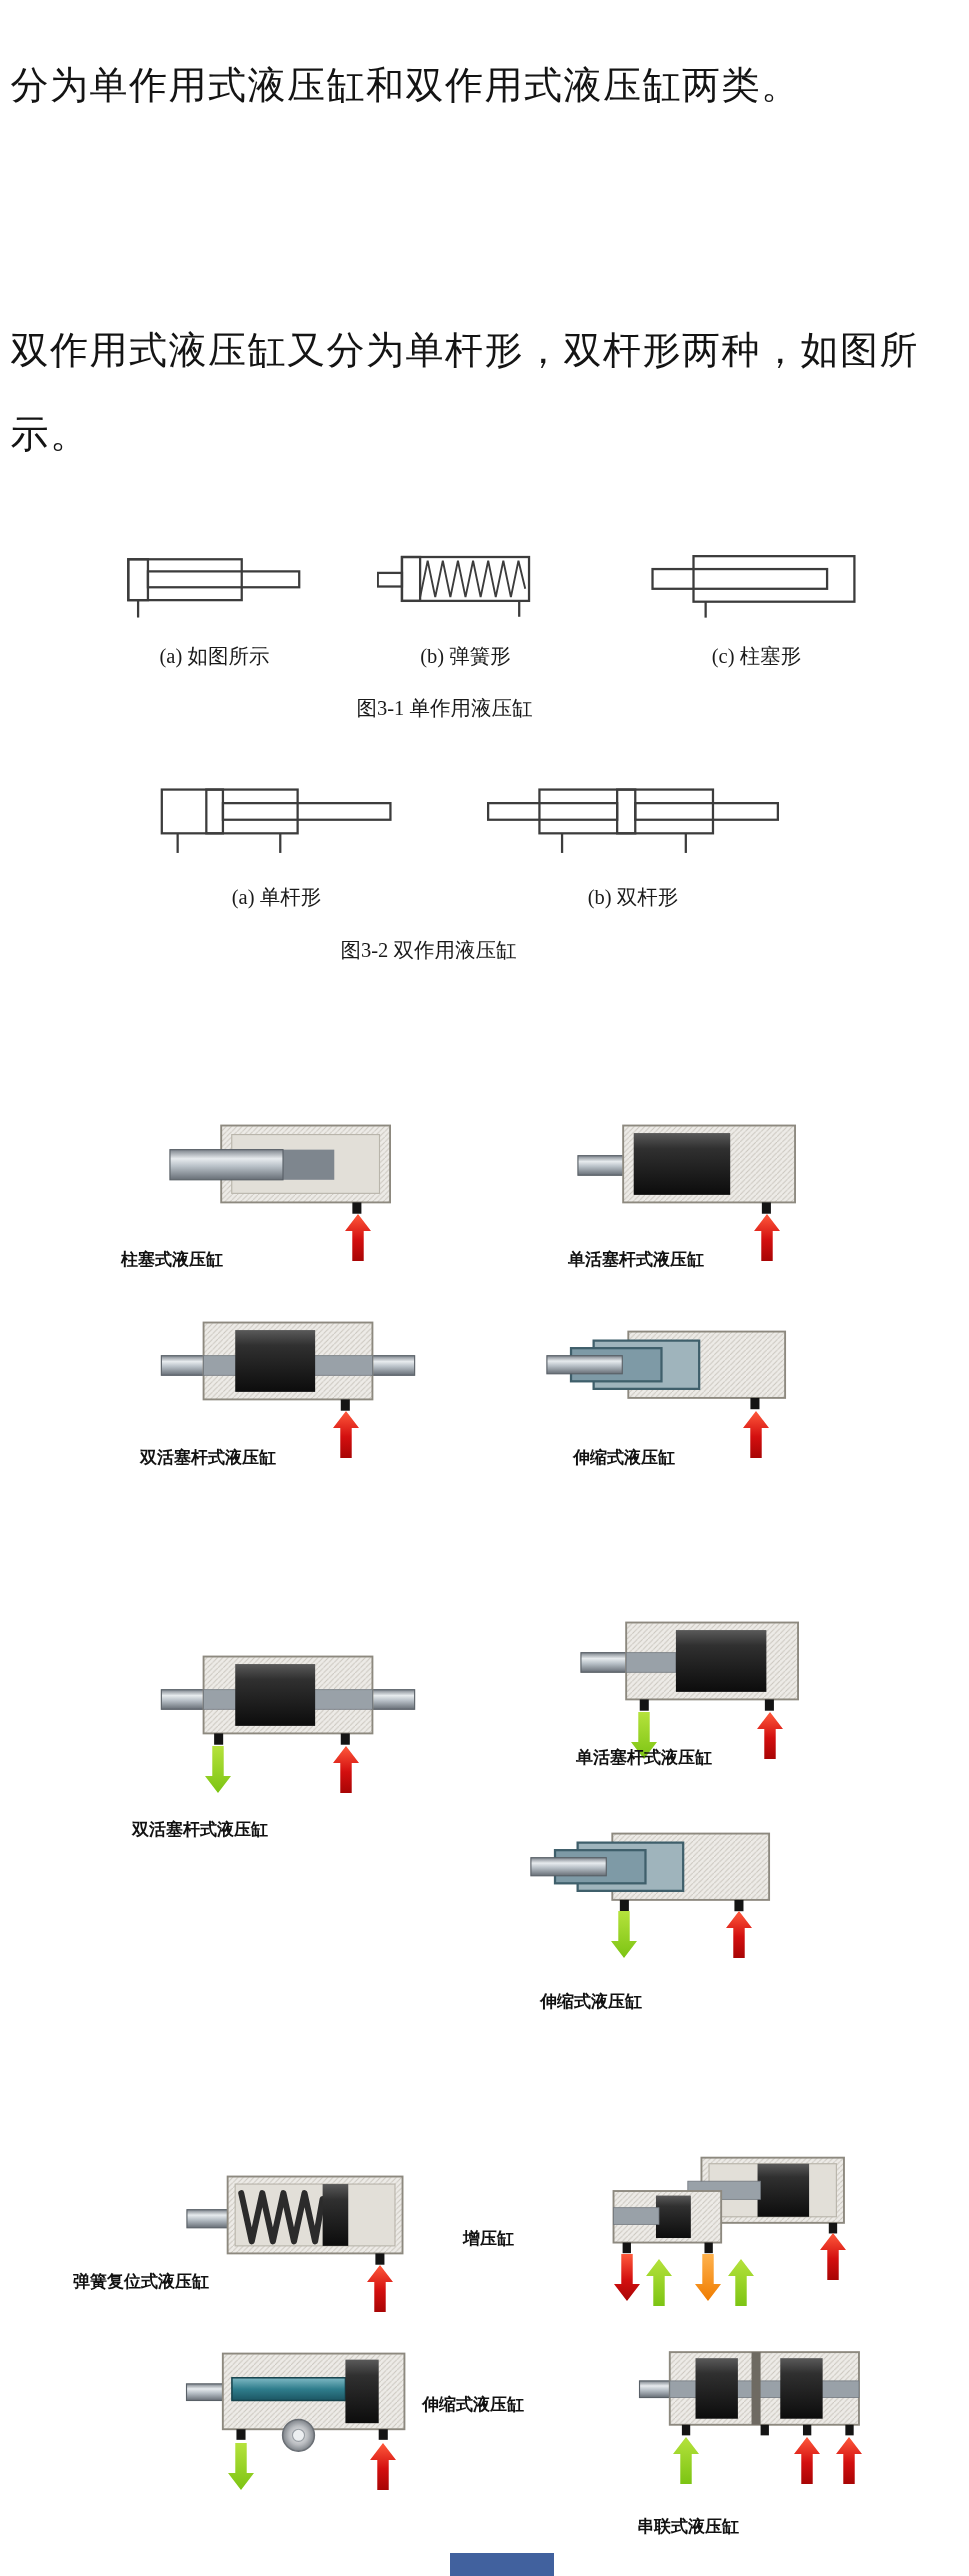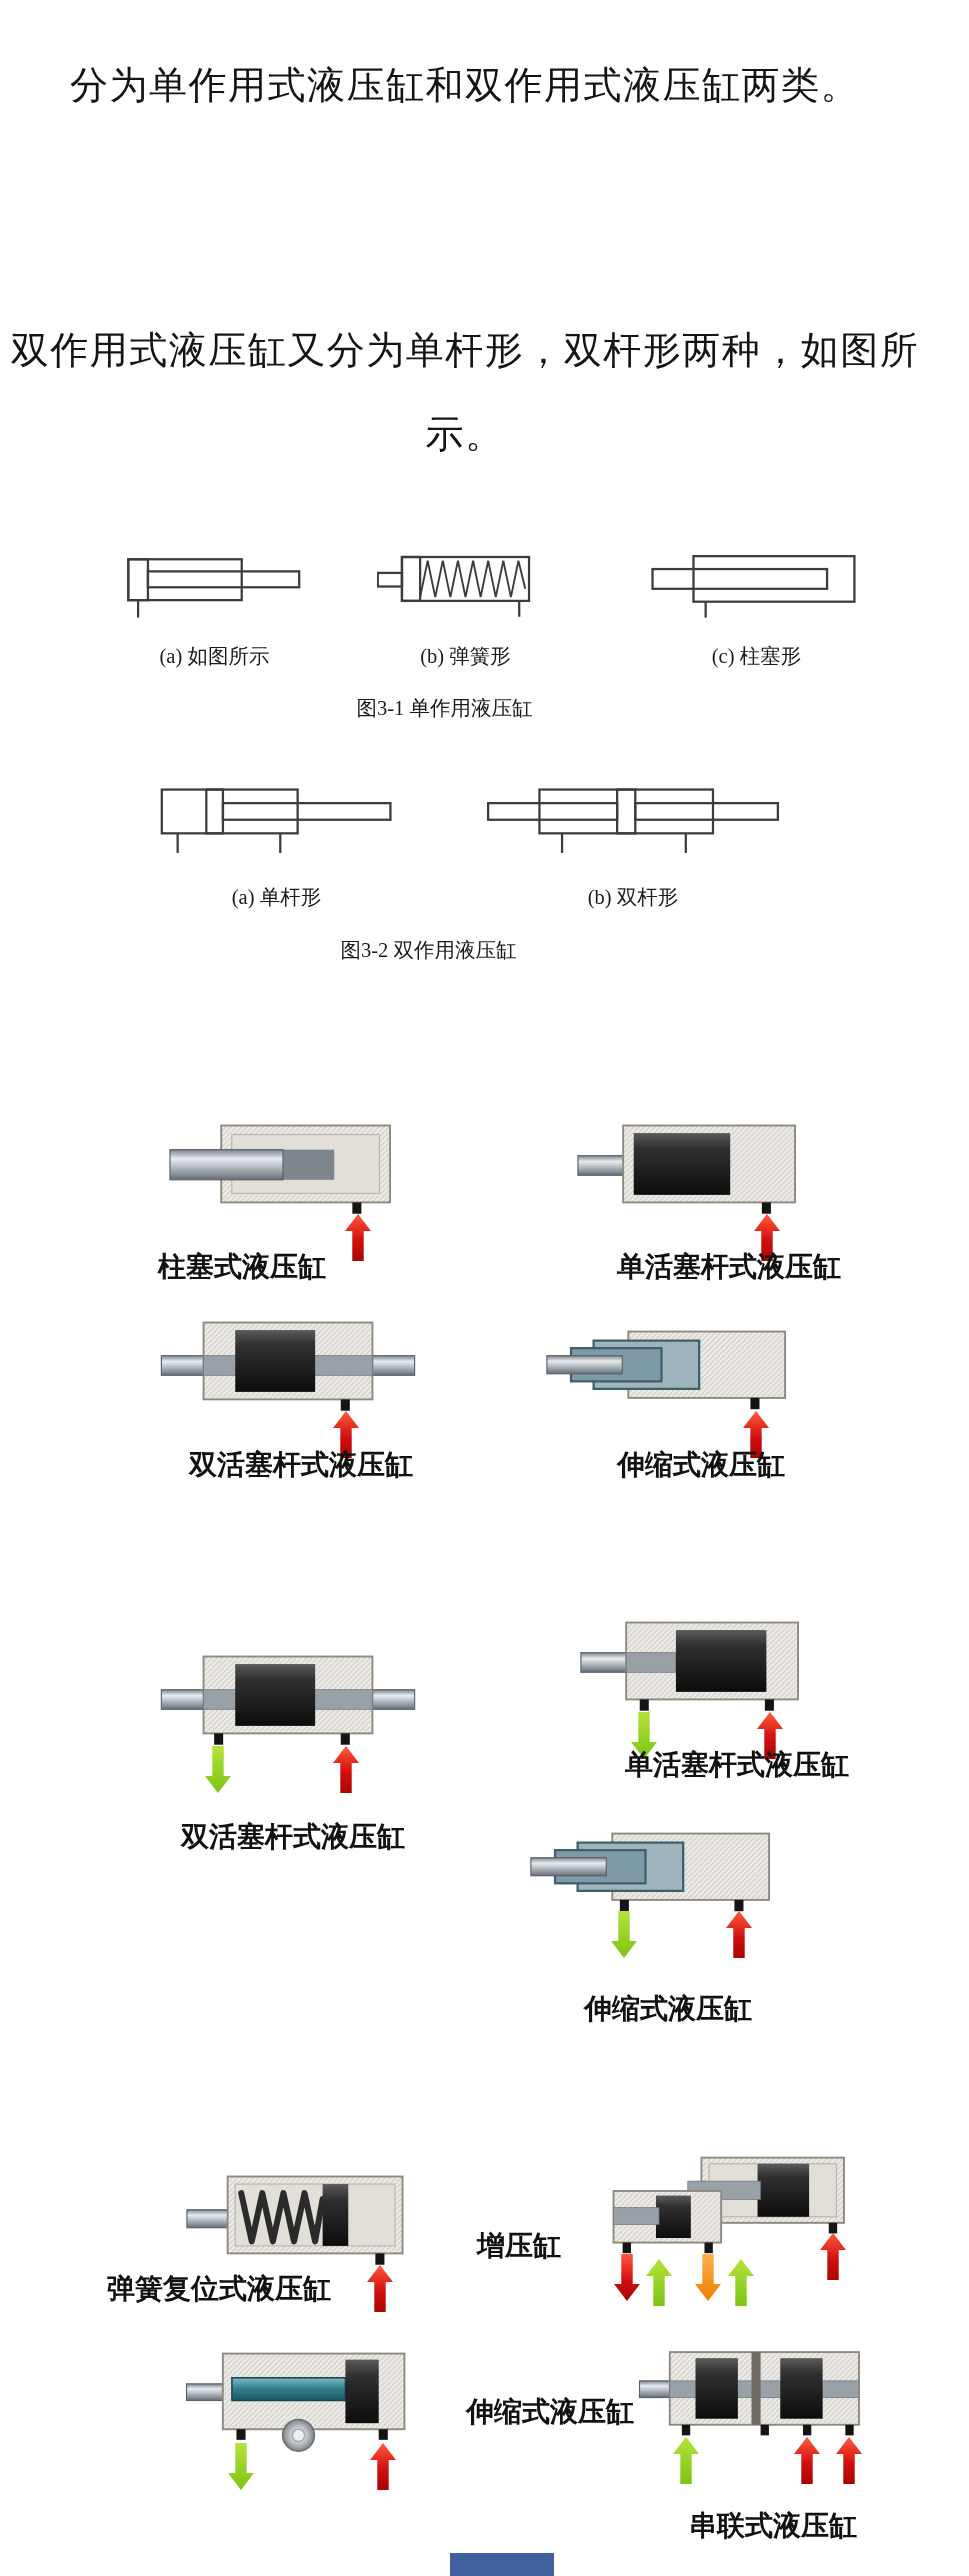--- a/index.html
+++ b/index.html
@@ -3,34 +3,34 @@
 <meta charset="utf-8">
 <style>
   * { margin:0; padding:0; box-sizing:border-box; }
   html, body { background:#ffffff; }
   #page {
     position:relative; width:970px; height:2576px; background:#ffffff;
     overflow:hidden; font-family:"Liberation Sans", sans-serif;
   }
   .para {
     position:absolute; left:10.6px; width:909px;
-    font-size:38px; line-height:2.2; letter-spacing:1.5px; color:#141414;text-align:center;
+    font-size:38px; line-height:2.2; letter-spacing:1.5px; color:#141414;
   }
   .figsvg { position:absolute; }
   .figlbl {
     position:absolute; text-align:center; color:#1a1a1a;
     font-family:"Liberation Serif", serif; font-size:20.5px;
   }
   .figcap {
     position:absolute; text-align:center; color:#1a1a1a;
     font-family:"Liberation Serif", serif; font-size:20.5px;
   }
   .lbl3d {
-    position:absolute; text-align:right; color:#111;
-    font-family:"Liberation Serif", serif; font-size:28px; font-weight:bold;
+    position:absolute; text-align:left; color:#111;
+    font-family:"Liberation Serif", serif; font-size:17px; font-weight:bold;
   }
   .ln    { fill:none; stroke:#3c3c3c; stroke-width:3; }
   .lnThin{ fill:none; stroke:#3c3c3c; stroke-width:2.5; }
   .body3d { fill:url(#hatch); stroke:#8d897f; stroke-width:2.5; }
   .bore   { fill:#e2dfd8; stroke:#b9b5ab; stroke-width:1.5; }
   .rod3d  { fill:url(#rodGrad); stroke:#596067; stroke-width:1.5; }
   .rodin  { fill:#99a1a8; stroke:#6d747b; stroke-width:1; }
   .piston3d { fill:url(#pistonGrad); }
   .port3d { fill:#141414; }
   .arr { position:absolute; width:26px; height:47px; }
@@ -264,19 +264,19 @@
       <rect x="150" y="4" width="12" height="96" fill="#6e6a62"></rect>
       <rect class="piston3d" x="188" y="12" width="56" height="80"></rect>
       <rect class="port3d" x="58" y="100" width="11" height="14"></rect>
       <rect class="port3d" x="162" y="100" width="11" height="14"></rect>
       <rect class="port3d" x="218" y="100" width="11" height="14"></rect>
       <rect class="port3d" x="274" y="100" width="11" height="14"></rect>
     </svg>
     <div class="arr green up" style="left:673px;top:286px"></div>
     <div class="arr red up" style="left:794px;top:286px"></div>
     <div class="arr red up" style="left:836px;top:286px"></div>
-    <div class="lbl3d" style="left:637px;top:356px;width:220px">串联式液压缸</div>
+    <div class="lbl3d" style="left:637px;top:364px;width:220px">串联式液压缸</div>
 
     <div class="footer-bar" style="left:450px;top:402px;width:104px;height:23px"></div>
   </div>
 
 </div>
 
 
 </body></html>

